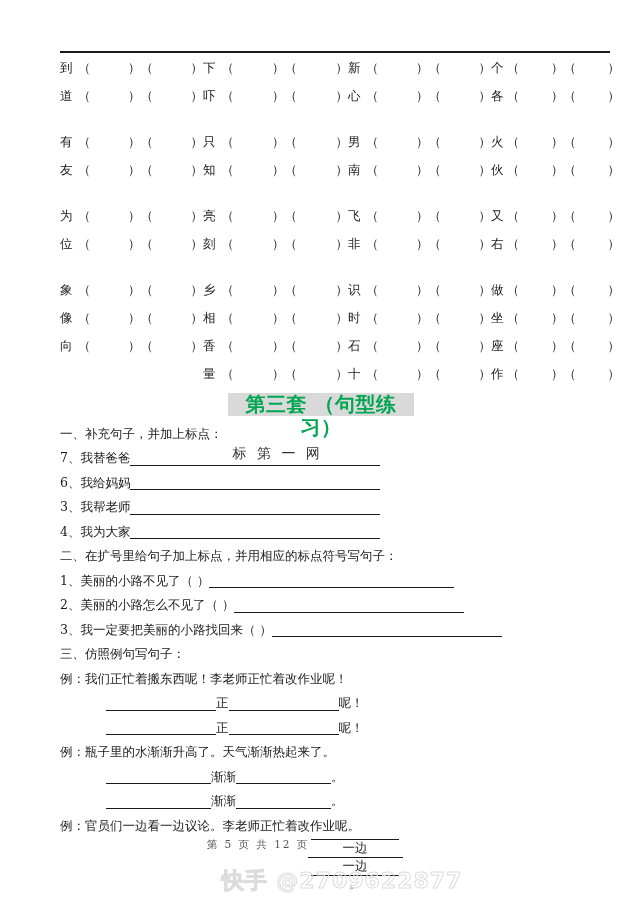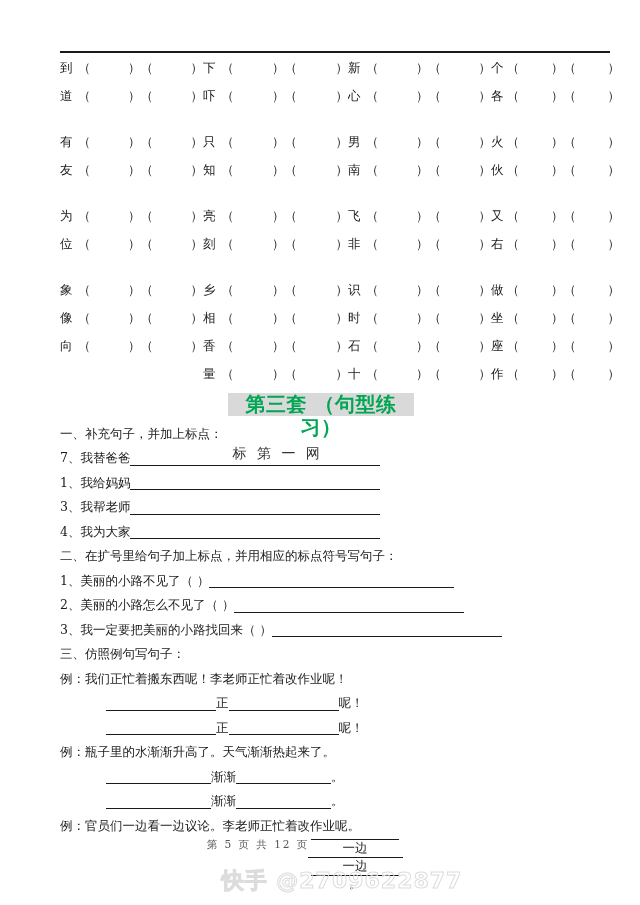--- a/index.html
+++ b/index.html
@@ -492,21 +492,21 @@
 
     <div class="line hd">
       <span class="txt">一、补充句子，并加上标点：</span>
       <span class="sub-note">标 第 一 网</span>
     </div>
     <div class="line">
       <span class="txt">7、我替爸爸</span>
         <span class="rule w250"></span>
     </div>
     <div class="line">
-      <span class="txt">1、我给妈妈</span>
+      <span class="txt">6、我给妈妈</span>
         <span class="rule w250"></span>
     </div>
     <div class="line">
       <span class="txt">3、我帮老师</span>
         <span class="rule w250"></span>
     </div>
     <div class="line">
       <span class="txt">4、我为大家</span>
         <span class="rule w250"></span>
     </div>

